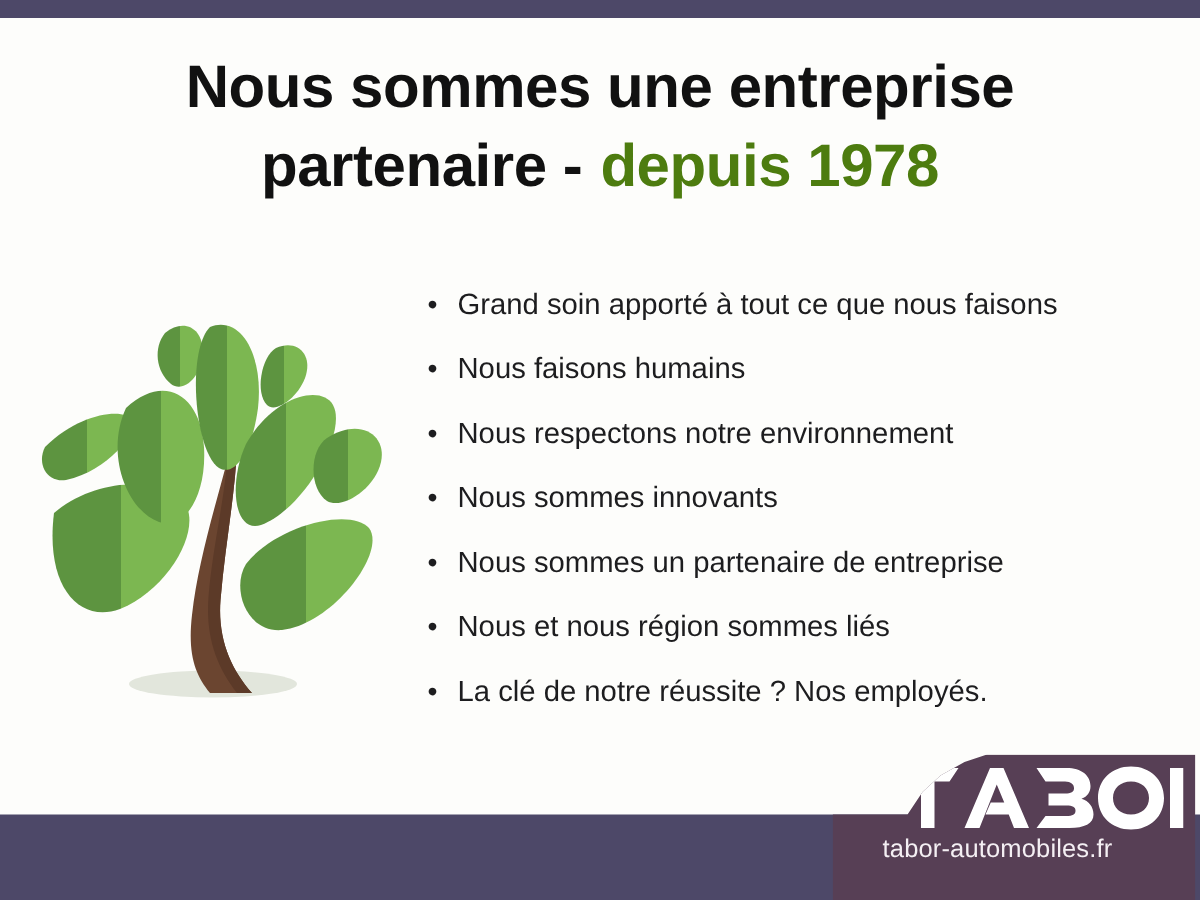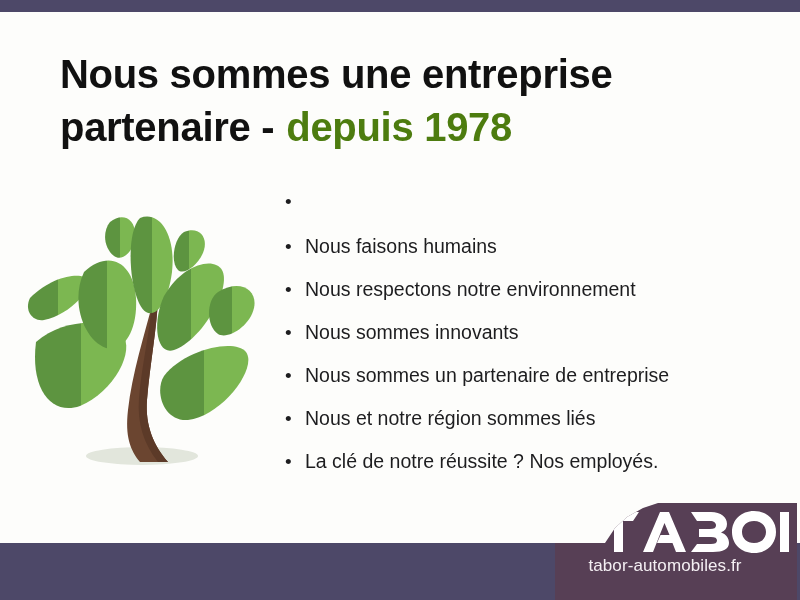--- a/index.html
+++ b/index.html
@@ -34,22 +34,21 @@
     bottom: 0;
     width: 800px;
     height: 57px;
     background: #4d4868;
   }
   .title-block {
     position: absolute;
     left: 60px;
     top: 32px;
     width: 680px;
-    text-align: left;
-    margin-top: 16px;
+    text-align: center;
   }
   .title-line {
     font-size: 40px;
     font-weight: bold;
     color: #111111;
     line-height: 1.32;
     letter-spacing: -0.3px;
     white-space: nowrap;
   }
   .title-accent {
@@ -167,20 +166,21 @@
         <path d="M200 104 C 222 90, 240 102, 236 120 C 232 138, 210 152, 200 146 C 188 138, 188 112, 200 104 Z" fill="url(#lfA)"></path>
         <path d="M146 188 C 166 162, 216 150, 228 164 C 240 180, 204 228, 170 232 C 146 234, 136 204, 146 188 Z" fill="url(#lfA)"></path>
       </g>
     </svg>
   </div>
 
   <div class="bullets">
 
     <div class="bullet-row">
       <span class="bullet-dot">•</span>
+      <span class="bullet-text">Grand soin apporté à tout ce que nous faisons</span>
     </div>
 
     <div class="bullet-row">
       <span class="bullet-dot">•</span>
       <span class="bullet-text">Nous faisons humains</span>
     </div>
 
     <div class="bullet-row">
       <span class="bullet-dot">•</span>
       <span class="bullet-text">Nous respectons notre environnement</span>
@@ -191,21 +191,21 @@
       <span class="bullet-text">Nous sommes innovants</span>
     </div>
 
     <div class="bullet-row">
       <span class="bullet-dot">•</span>
       <span class="bullet-text">Nous sommes un partenaire de entreprise</span>
     </div>
 
     <div class="bullet-row">
       <span class="bullet-dot">•</span>
-      <span class="bullet-text">Nous et notre région sommes liés</span>
+      <span class="bullet-text">Nous et nous région sommes liés</span>
     </div>
 
     <div class="bullet-row">
       <span class="bullet-dot">•</span>
       <span class="bullet-text">La clé de notre réussite ? Nos employés.</span>
     </div>
 
   </div>
 
   <div class="bottom-bar"></div>

